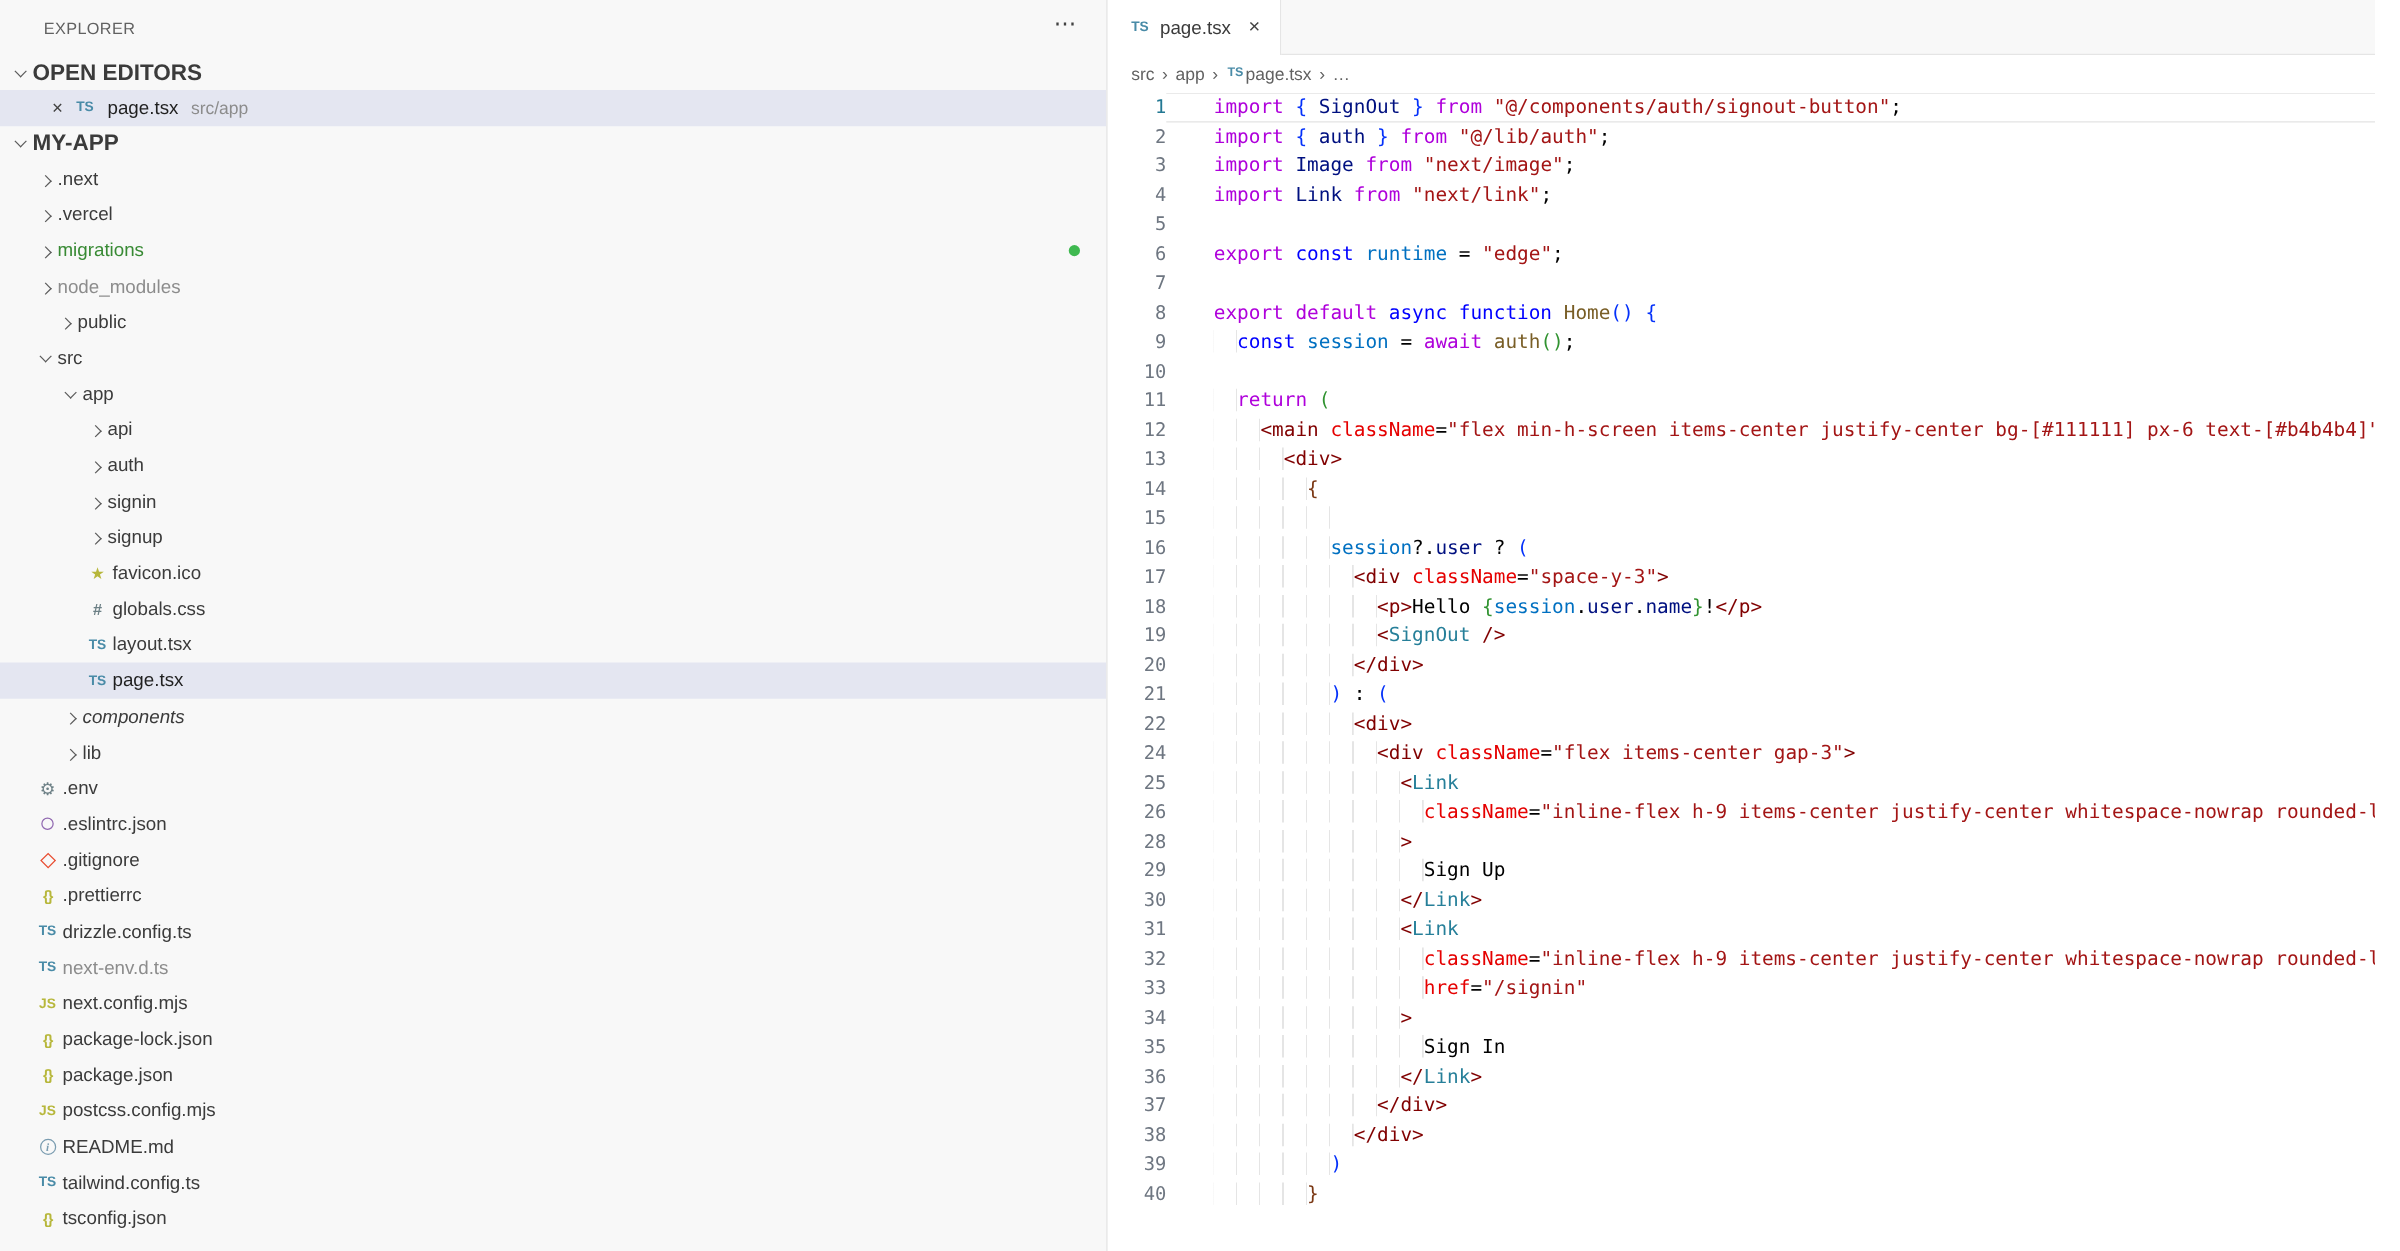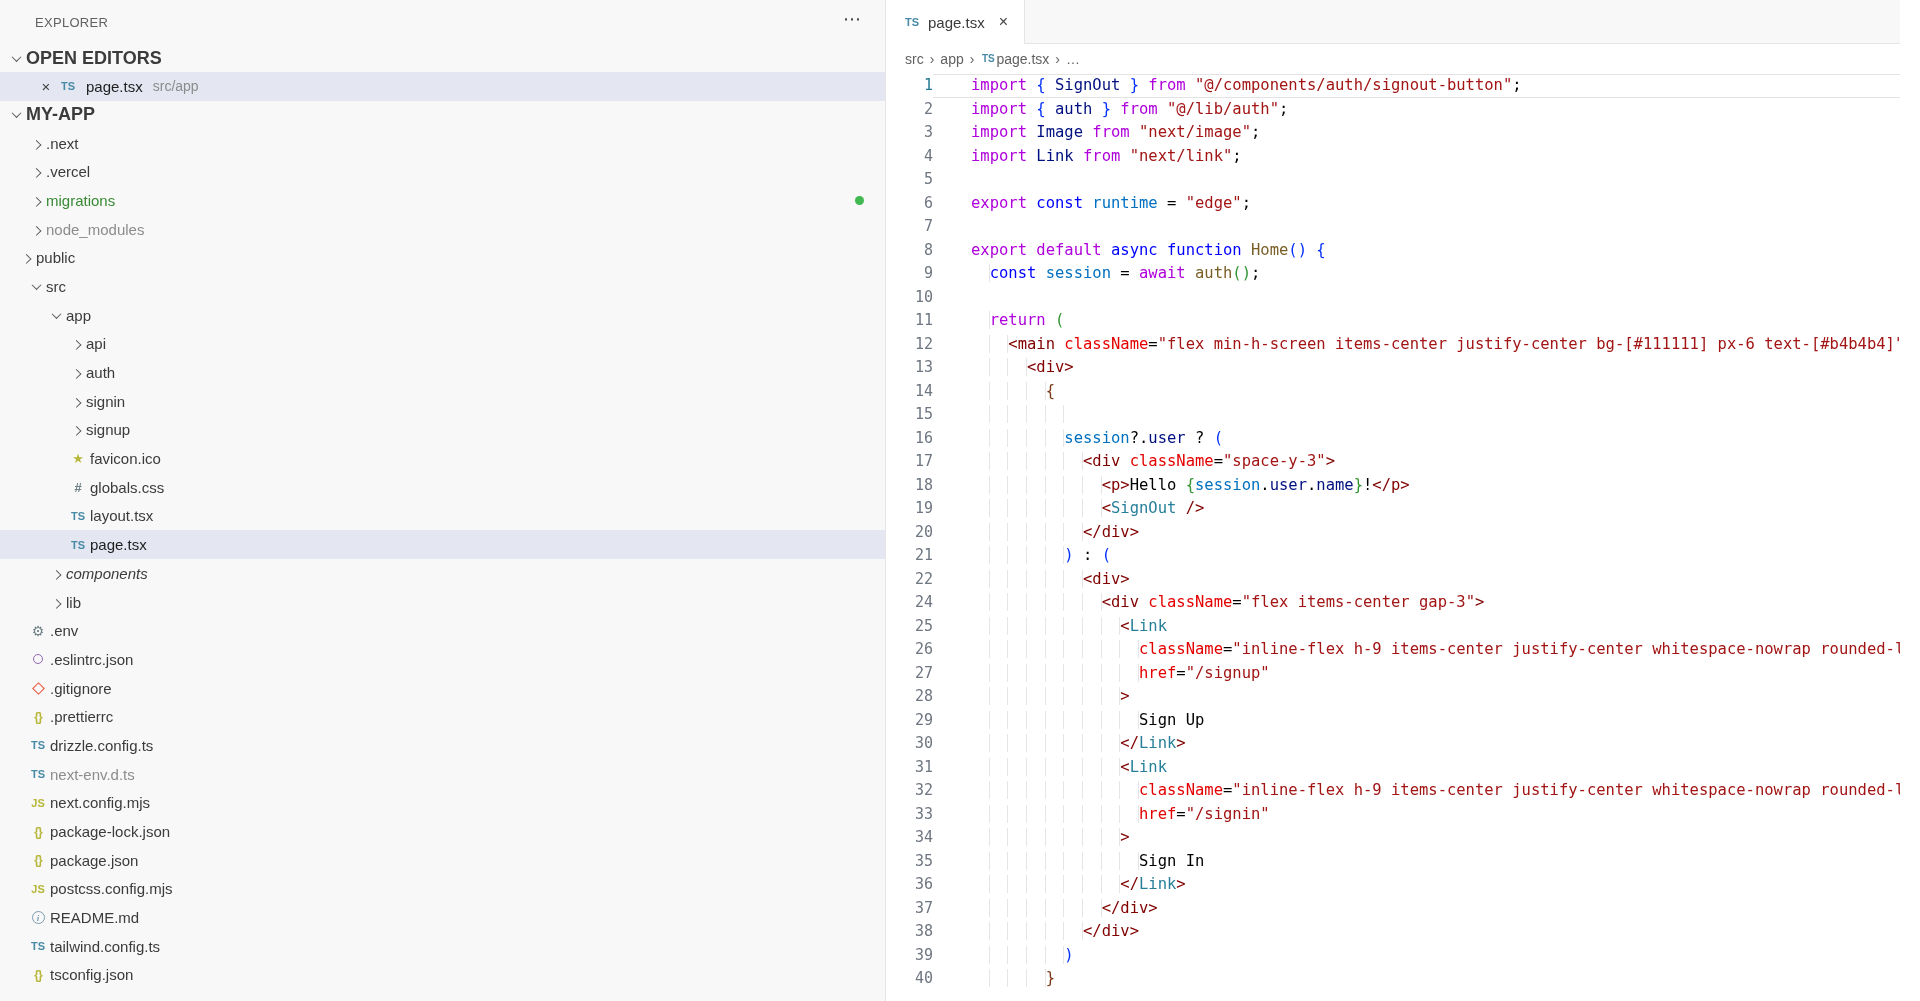--- a/index.html
+++ b/index.html
@@ -130,21 +130,21 @@
           <span class="tlabel">.vercel</span>
         </div>
         <div class="trow git-added" style="padding-left: 28px;">
           <span class="chev right"></span>
           <span class="tlabel">migrations</span>
         </div>
         <div class="trow ignored" style="padding-left: 28px;">
           <span class="chev right"></span>
           <span class="tlabel">node_modules</span>
         </div>
-        <div class="trow" style="padding-left: 18px;">
+        <div class="trow" style="padding-left: 44px;">
           <span class="chev right"></span>
           <span class="tlabel">public</span>
         </div>
         <div class="trow" style="padding-left: 28px;">
           <span class="chev down"></span>
           <span class="tlabel">src</span>
         </div>
         <div class="trow" style="padding-left: 48px;">
           <span class="chev down"></span>
           <span class="tlabel">app</span>
@@ -370,24 +370,20 @@
         </div>
         <div class="code-line">
           <span class="ln">25</span>
           <span class="lc"><span class="tk-ind">                </span><span class="tk-tag">&lt;</span><span class="tk-cmp">Link</span></span>
         </div>
         <div class="code-line">
           <span class="ln">26</span>
           <span class="lc"><span class="tk-ind">                  </span><span class="tk-att">className</span><span class="tk-pn">=</span><span class="tk-str">"inline-flex h-9 items-center justify-center whitespace-nowrap rounded-l</span></span>
         </div>
         <div class="code-line">
-          <span class="ln">27</span>
-          <span class="lc"><span class="tk-ind">                  </span><span class="tk-att">href</span><span class="tk-pn">=</span><span class="tk-str">"/signup"</span></span>
-        </div>
-        <div class="code-line">
           <span class="ln">28</span>
           <span class="lc"><span class="tk-ind">                </span><span class="tk-tag">&gt;</span></span>
         </div>
         <div class="code-line">
           <span class="ln">29</span>
           <span class="lc"><span class="tk-ind">                  </span><span class="tk-tx">Sign Up</span></span>
         </div>
         <div class="code-line">
           <span class="ln">30</span>
           <span class="lc"><span class="tk-ind">                </span><span class="tk-tag">&lt;/</span><span class="tk-cmp">Link</span><span class="tk-tag">&gt;</span></span>

